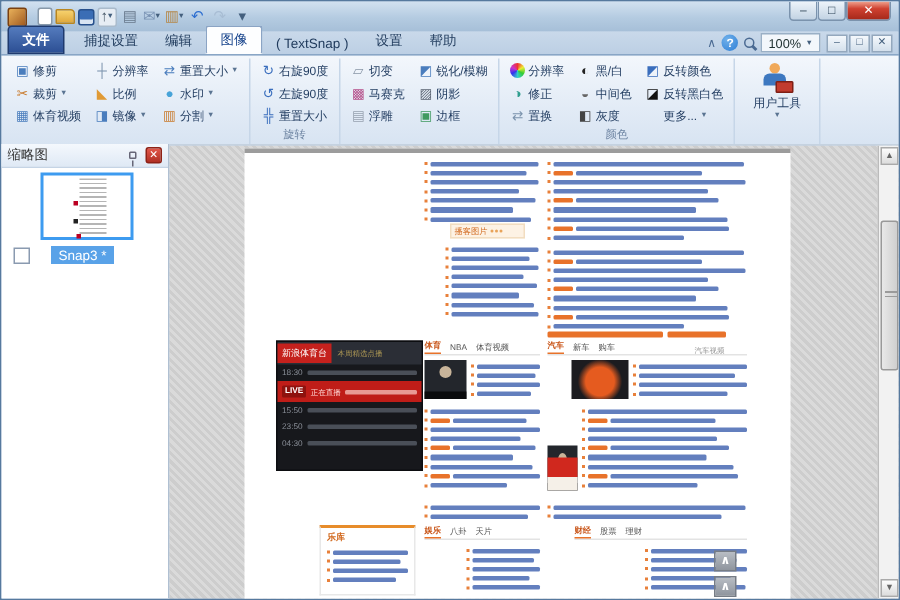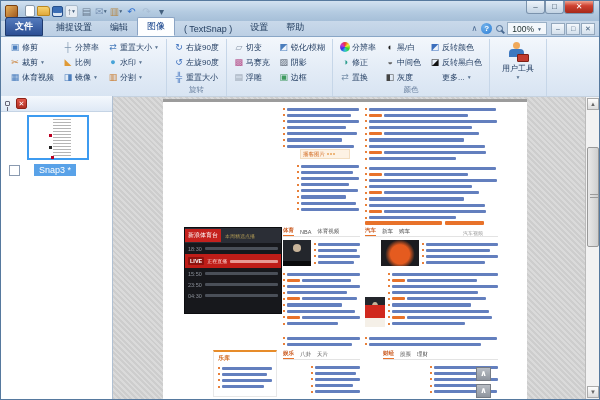--- a/index.html
+++ b/index.html
@@ -333,20 +333,21 @@
         <span class="biglabel">用户工具</span>
         <span class="dd">▼</span>
       </div>
     </div>
   </div>
 
   <div class="main">
 
     <div class="sidepanel">
       <div class="sp-head">
+        <span class="sp-title">缩略图</span>
         <span class="pin"></span>
         <span class="sp-close">✕</span>
       </div>
       <div class="thumbwrap">
         <div class="thumbimg">
             <i class="thumbink"></i>
           </div>
       </div>
       <div class="thumbrow">
         <span class="cbx"></span>

